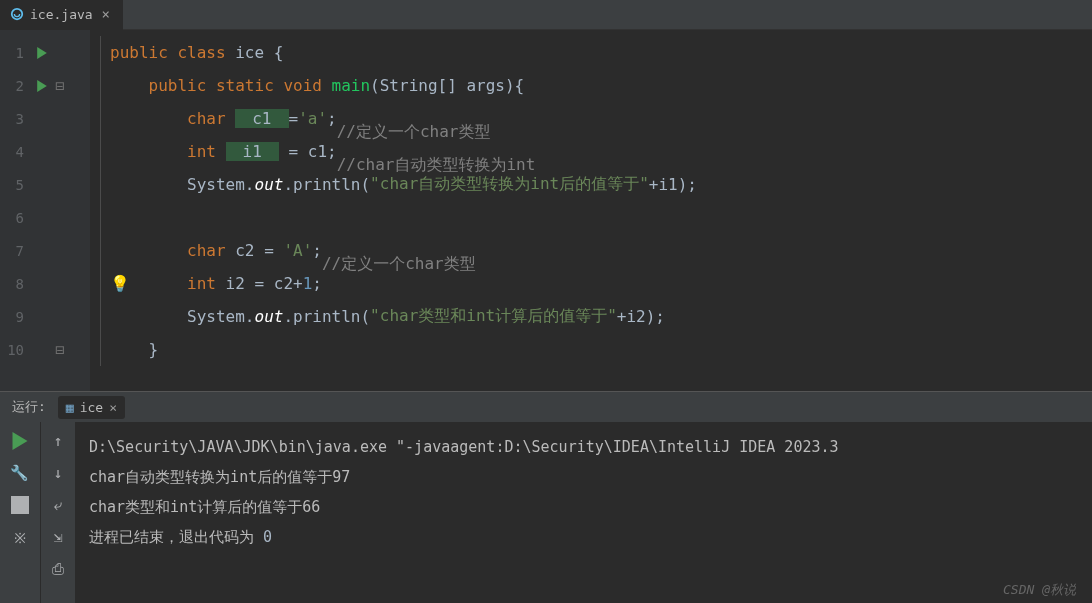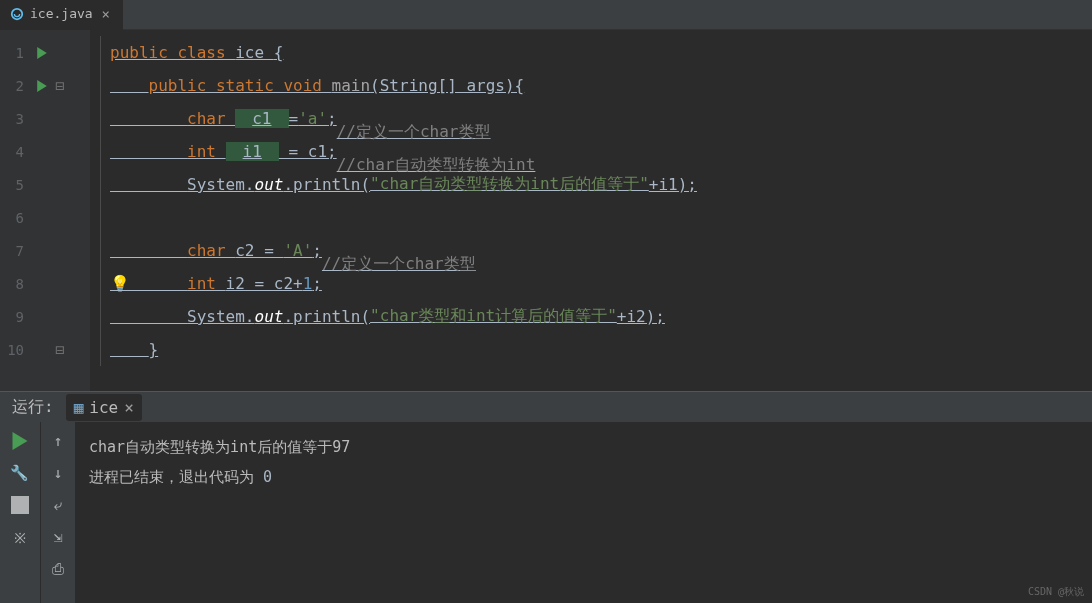--- a/index.html
+++ b/index.html
@@ -11,21 +11,20 @@
       width: 1092px;
       height: 603px;
       overflow: hidden;
       display: flex;
       flex-direction: column;
     }
     .tab-bar {
       background: #3c3f41;
       height: 30px;
       display: flex;
-      align-items: center;
       border-bottom: 1px solid #323232;
     }
     .tab {
       background: #4e5254;
       height: 30px;
       display: flex;
       align-items: center;
       padding: 0 10px;
       gap: 6px;
       border-bottom: 2px solid transparent;
@@ -103,52 +102,51 @@
       position: relative;
     }
     .code-line {
       height: 33px;
       display: flex;
       align-items: center;
       padding-left: 20px;
       white-space: pre;
       font-size: 16px;
       position: relative;
-      text-decoration: underline;
     }
     .code-line .fold-line {
       position: absolute;
       left: 10px;
       top: 0;
       bottom: 0;
       width: 1px;
       background: #4b4b4b;
     }
     .kw { color: #cc7832; }
-    .fn { color: #a3a3a3; }
+    .fn { color: #22c55e; }
     .str { color: #6a8759; }
     .cmt { color: #808080; margin-top: 28px; }
     .num { color: #6897bb; }
     .field { color: #ffffff; font-style: italic; }
     .id-hl { background: #32593d; padding: 0 17px; }
     .bottom-panel {
       background: #2b2b2b;
       border-top: 1px solid #555555;
       display: flex;
       flex-direction: column;
       height: 212px;
     }
     .panel-header {
       height: 30px;
       background: #3c3f41;
       display: flex;
       align-items: center;
       padding: 0 12px;
       gap: 12px;
-      font-size: 16px;
+      font-size: 13px;
       color: #bbbbbb;
     }
     .panel-tab {
       display: flex;
       align-items: center;
       gap: 6px;
       padding: 4px 8px;
       background: #2b2b2b;
       border-radius: 3px;
     }
@@ -187,23 +185,24 @@
     .console {
       flex: 1;
       padding: 10px 14px;
       font-size: 15px;
       line-height: 30px;
       color: #bbbbbb;
     }
     .watermark {
       position: absolute;
       bottom: 4px;
-      right: 8px;
-      font-size: 10px;
+      right: 16px;
+      font-size: 13px;
       color: #666;
+      font-style: italic;
     }
   </style>
 </head>
 <body>
 
 <div class="tab-bar">
   <div class="tab active">
     <span class="file-icon">
       <svg viewBox="0 0 16 16">
           <circle cx="8" cy="8" r="6" fill="none" stroke="#5fbded" stroke-width="2"></circle>
@@ -301,20 +300,22 @@
       <span class="tool-icon" style="font-size:14px;">※</span>
     </div>
     <div class="panel-toolbar2">
       <span class="tool-icon">↑</span>
       <span class="tool-icon">↓</span>
       <span class="tool-icon">⤶</span>
       <span class="tool-icon">⇲</span>
       <span class="tool-icon">⎙</span>
     </div>
     <div class="console">
+      <div>D:\Security\JAVA\JDK\bin\java.exe "-javaagent:D:\Security\IDEA\IntelliJ IDEA 2023.3</div>
       <div>char自动类型转换为int后的值等于97</div>
+      <div>char类型和int计算后的值等于66</div>
       <div></div>
       <div><span>进程已结束，退出代码为 </span><span style="color:#a9b7c6;">0</span></div>
     </div>
   </div>
 </div>
 
 <div class="watermark">CSDN @秋说</div>
 
 </body></html>

